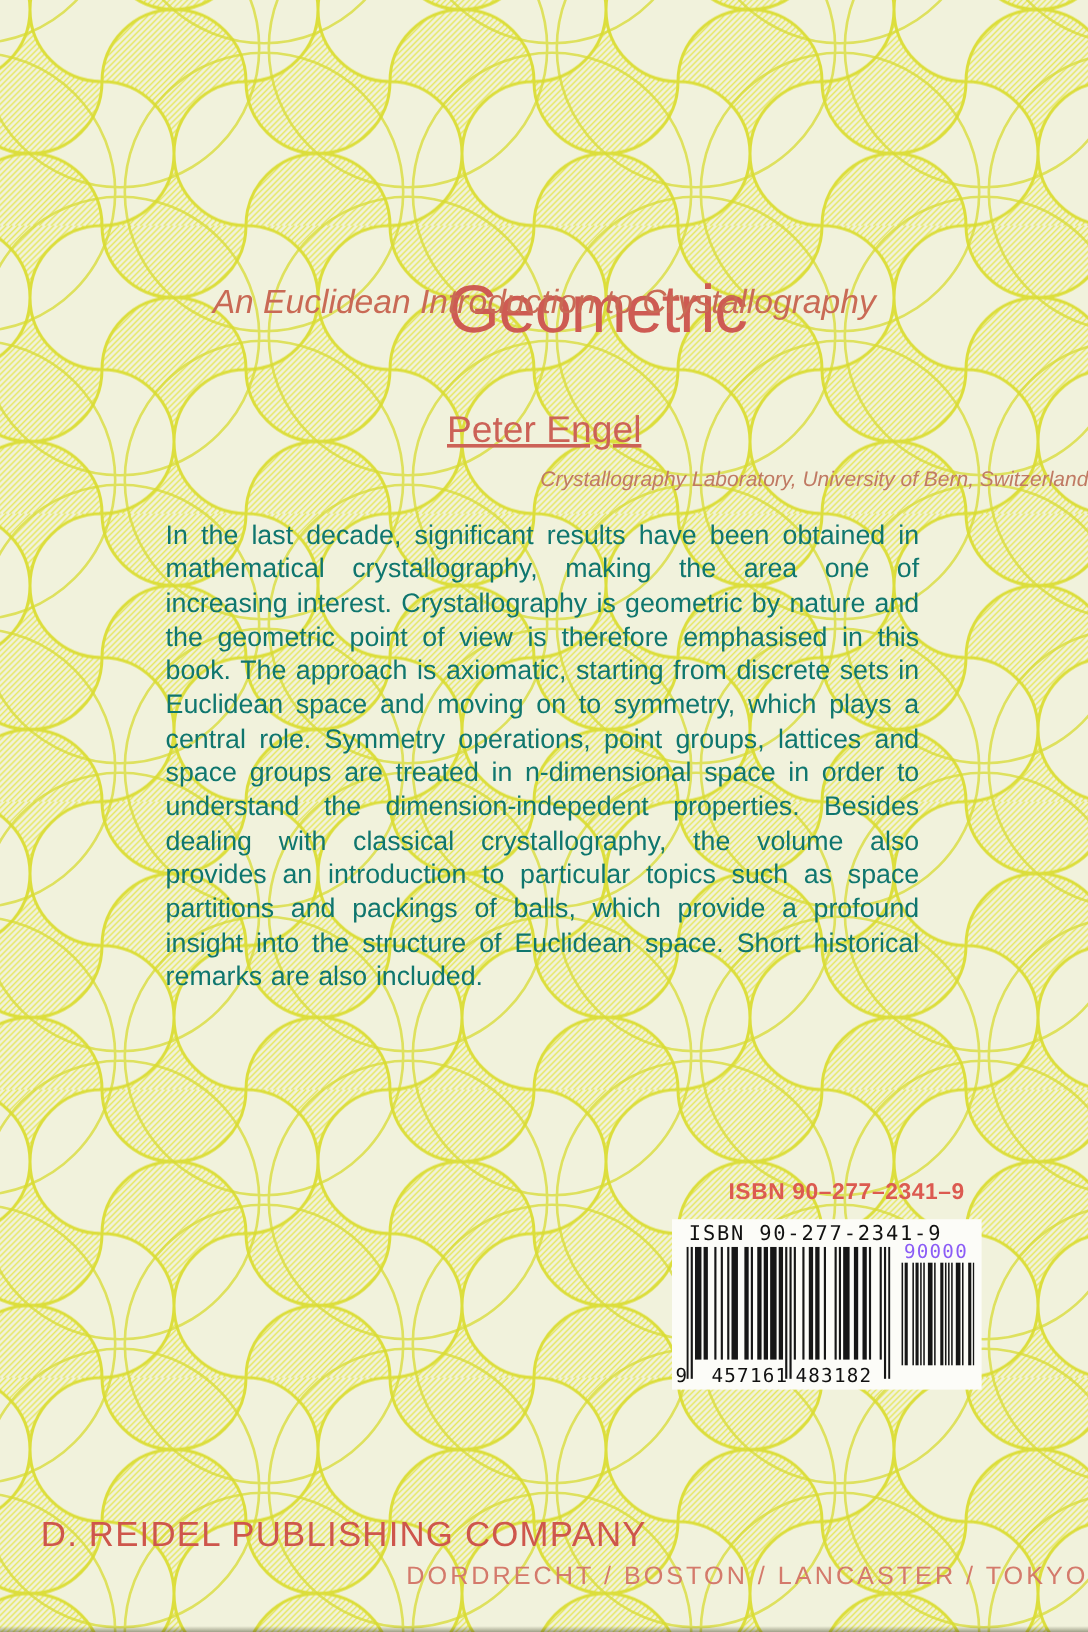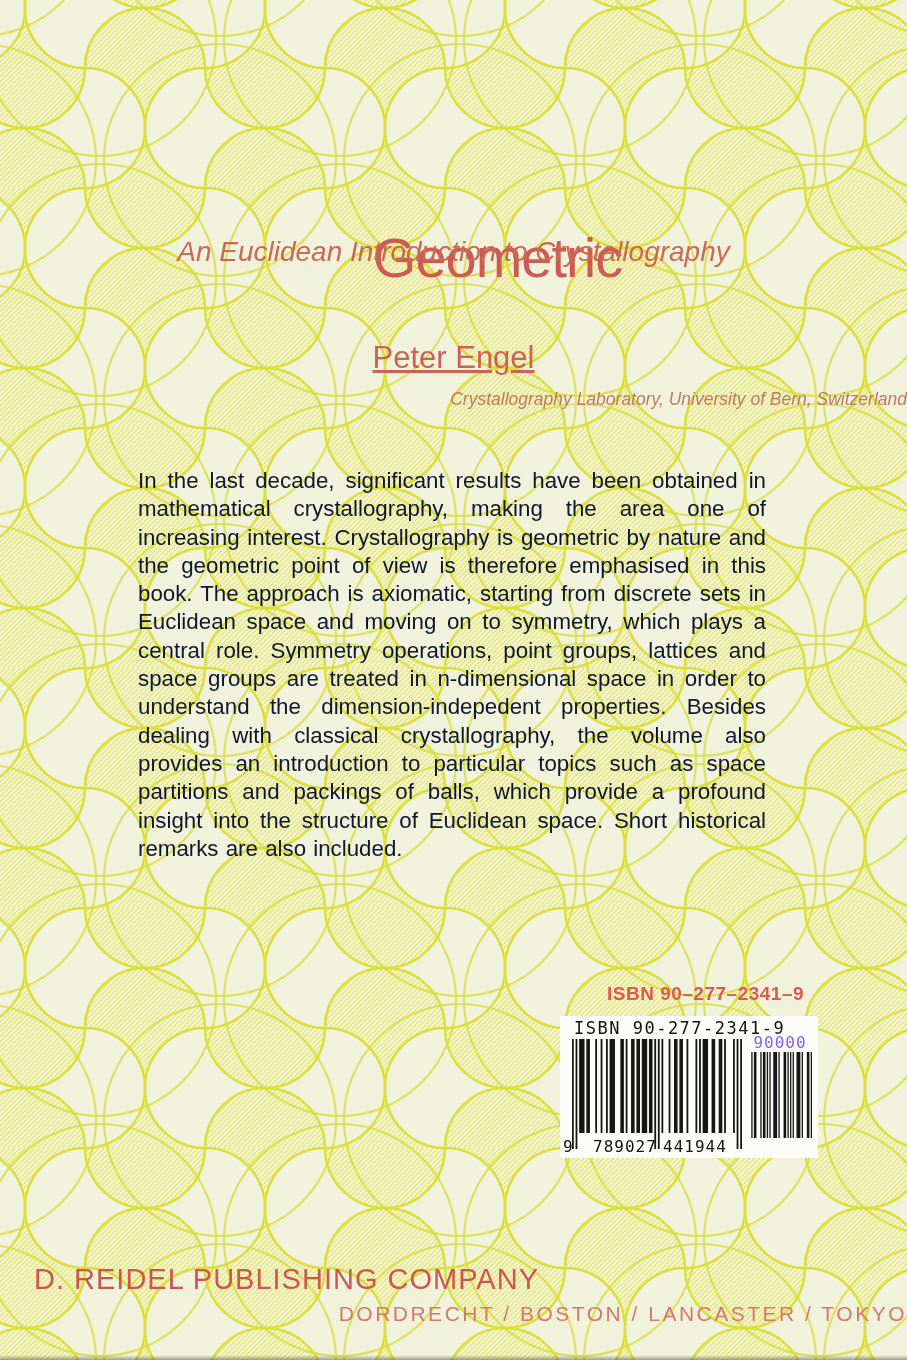--- a/index.html
+++ b/index.html
@@ -26,23 +26,23 @@
   .author{
     left:0;top:340px;width:907px;
     text-align:center;font-size:31px;color:#CC6257;text-decoration:underline;
   }
   .affiliation{
     left:0;top:389px;width:907px;
     text-align:right;font-style:italic;
     font-size:17.5px;color:#C07A63;
   }
   .synopsis{
-    left:138px;top:467px;width:628px;
+    left:138px;top:432px;width:628px;
     font-size:22.3px;line-height:28.3px;
-    text-align:justify;color:#0f172a;word-spacing:1px;
+    text-align:justify;color:#0f766e;word-spacing:1px;
   }
   .isbn-pink{
     left:607px;top:983px;
     font-size:19px;font-weight:bold;color:#DC5A50;letter-spacing:.5px;
   }
   .barcode-panel{
     position:absolute;left:560px;top:1016px;width:258px;height:142px;
     background:#FCFCF8;
   }
   .barcode-panel .bc-isbn{
@@ -178,22 +178,22 @@
         <rect x="33.58" y="0" width="2.58" height="86" fill="#161616"></rect>
         <rect x="37.46" y="0" width="1.29" height="86" fill="#161616"></rect>
         <rect x="40.04" y="0" width="1.29" height="86" fill="#161616"></rect>
         <rect x="42.63" y="0" width="1.29" height="86" fill="#161616"></rect>
         <rect x="46.50" y="0" width="3.88" height="86" fill="#161616"></rect>
         <rect x="51.67" y="0" width="1.29" height="86" fill="#161616"></rect>
         <rect x="56.83" y="0" width="2.58" height="86" fill="#161616"></rect>
         <rect x="60.71" y="0" width="1.29" height="86" fill="#161616"></rect>
       </svg>
     <span class="bc-digit bc-d-left">9</span>
-    <span class="bc-digit bc-d-mid">789027</span>
-    <span class="bc-digit bc-d-right">441944</span>
+    <span class="bc-digit bc-d-mid">457161</span>
+    <span class="bc-digit bc-d-right">483182</span>
   </div>
 
   <div class="txt publisher">D. REIDEL PUBLISHING COMPANY</div>
 
   <div class="txt cities">DORDRECHT / BOSTON / LANCASTER / TOKYO</div>
 
   <div class="bottom-edge"></div>
 </div>
 
 </body></html>

